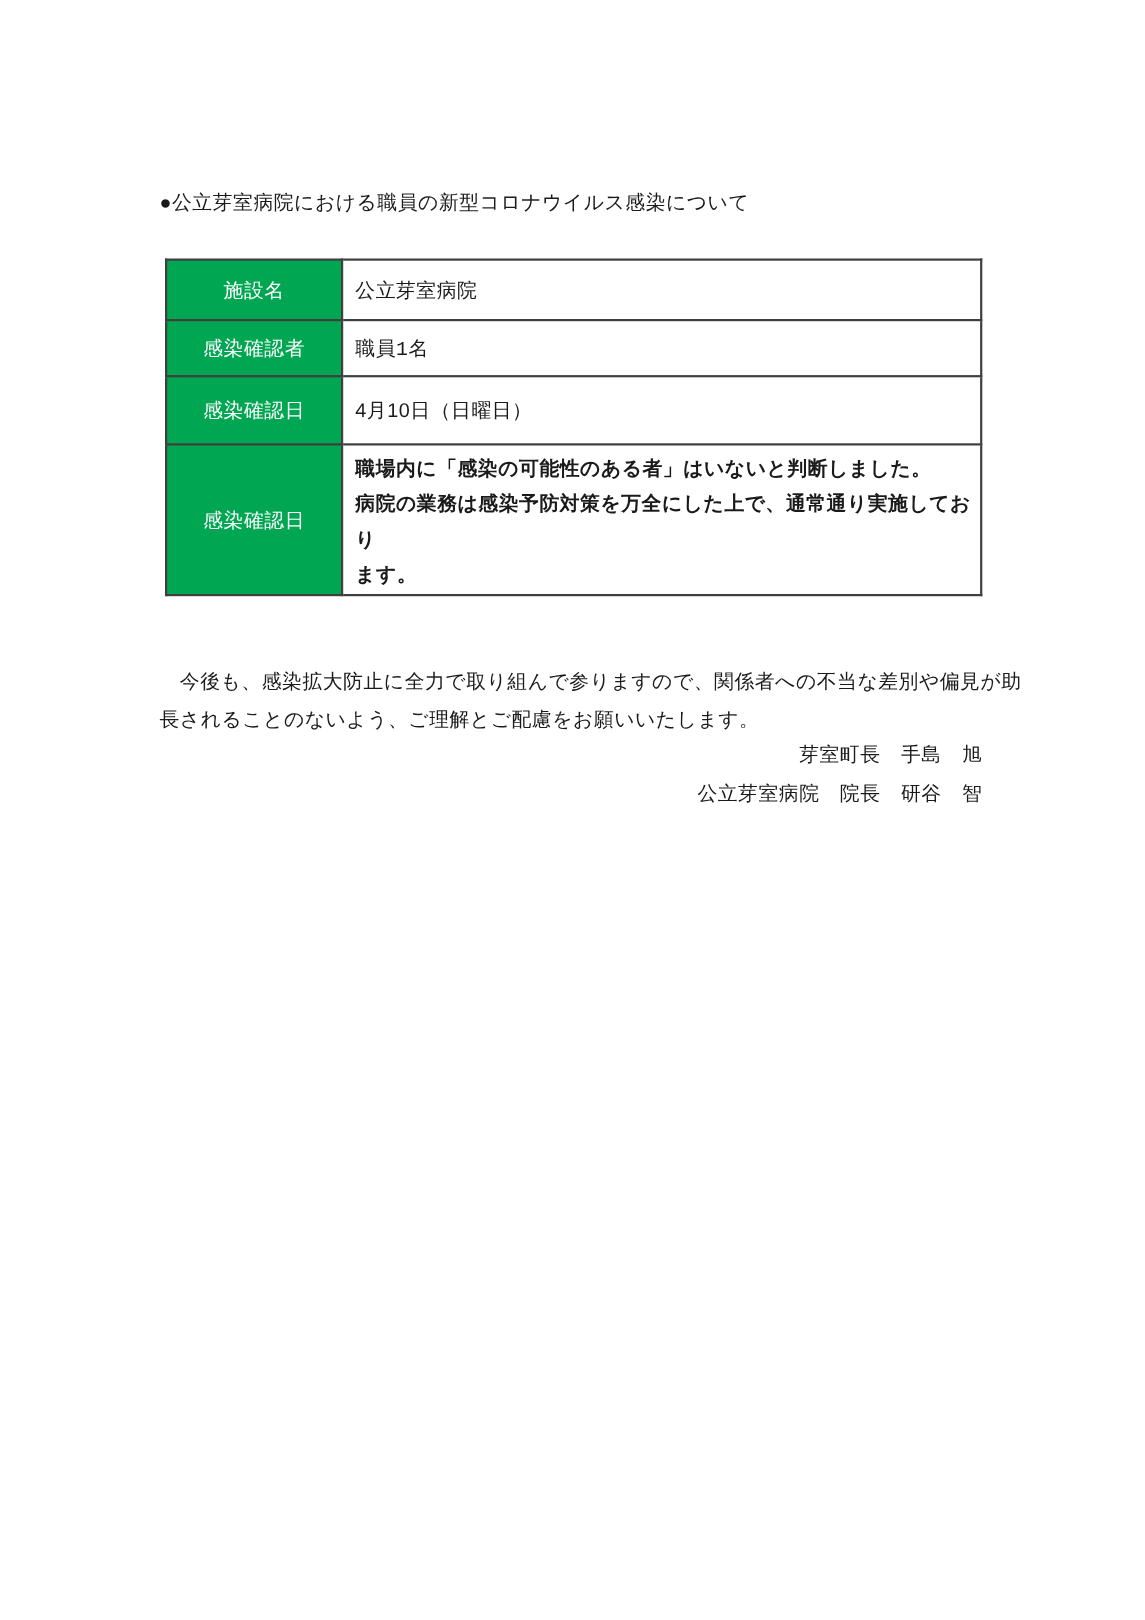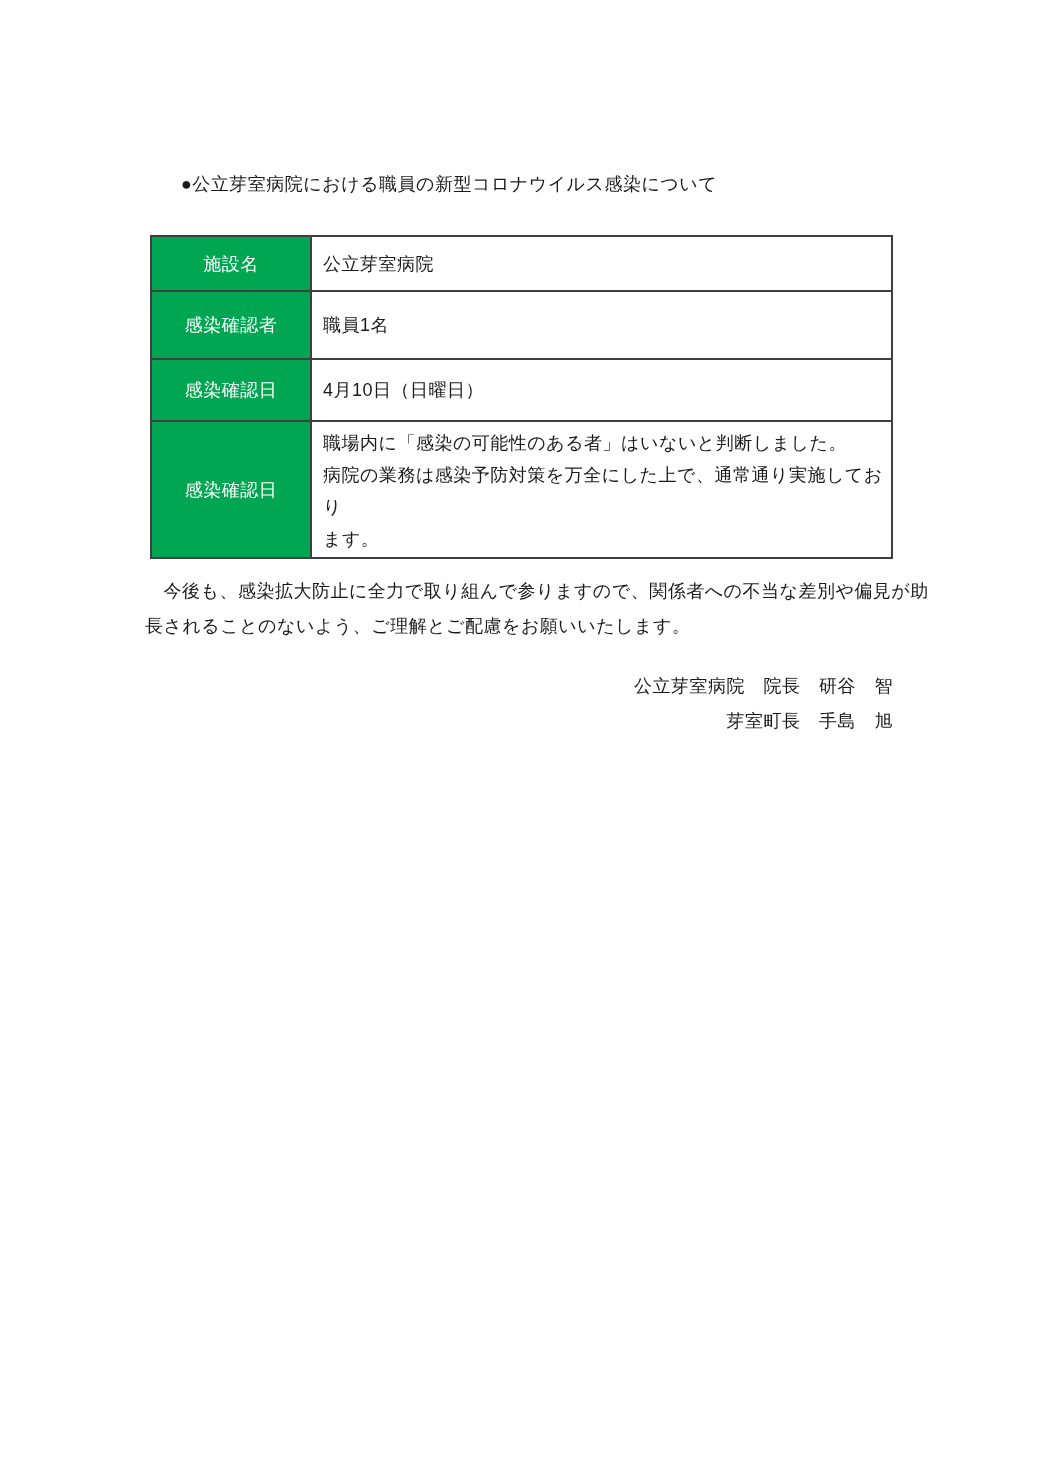--- a/index.html
+++ b/index.html
@@ -15,21 +15,20 @@
     width: 1041px; height: 1473px;
     background: #ffffff;
   }
   .doc-title {
     position: absolute;
     left: 145px; top: 171px;
     font-size: 18px;
     line-height: 27px;
     letter-spacing: 0.5px;
     white-space: nowrap;
-    margin-left: 36px;
   }
   table.info-table {
     position: absolute;
     left: 150px; top: 235px;
     width: 743px;
     border-collapse: collapse;
     table-layout: fixed;
     font-size: 18px;
   }
   .info-table td {
@@ -45,31 +44,32 @@
   }
   .info-table td.value {
     background: #ffffff;
     vertical-align: middle;
     padding: 2px 4px 2px 11px;
     white-space: pre-line;
     letter-spacing: 0.5px;
     margin-top: 39px;
   }
   tr.r1 { height: 55px; padding-left: 44px; }
-  tr.r2 { height: 68px; }
+  tr.r2 { height: 51px; font-family: Liberation Mono, monospace; }
   tr.r3 { height: 62px; }
   tr.r4 { height: 94px; }
   tr.r4 td.value {
     vertical-align: top;
     padding-top: 5px;
     line-height: 32px;
+    font-weight: bold;
   }
   .closing-paragraph {
     position: absolute;
-    left: 145px; top: 574px;
+    left: 145px; top: 602px;
     width: 815px;
     font-size: 18px;
     line-height: 35px;
     white-space: pre-line;
     letter-spacing: 0.5px;
   }
   .signature-block {
     position: absolute;
     right: 148px; top: 669px;
     text-align: right;
@@ -105,17 +105,17 @@
 病院の業務は感染予防対策を万全にした上で、通常通り実施しており
 ます。</td>
       </tr>
     </tbody>
   </table>
 
   <div class="closing-paragraph">　今後も、感染拡大防止に全力で取り組んで参りますので、関係者への不当な差別や偏見が助
 長されることのないよう、ご理解とご配慮をお願いいたします。</div>
 
   <div class="signature-block">
+    <div>芽室町長　手島　旭</div>
     <div>公立芽室病院　院長　研谷　智</div>
-    <div>芽室町長　手島　旭</div>
   </div>
 
 </div>
 
 </body></html>

